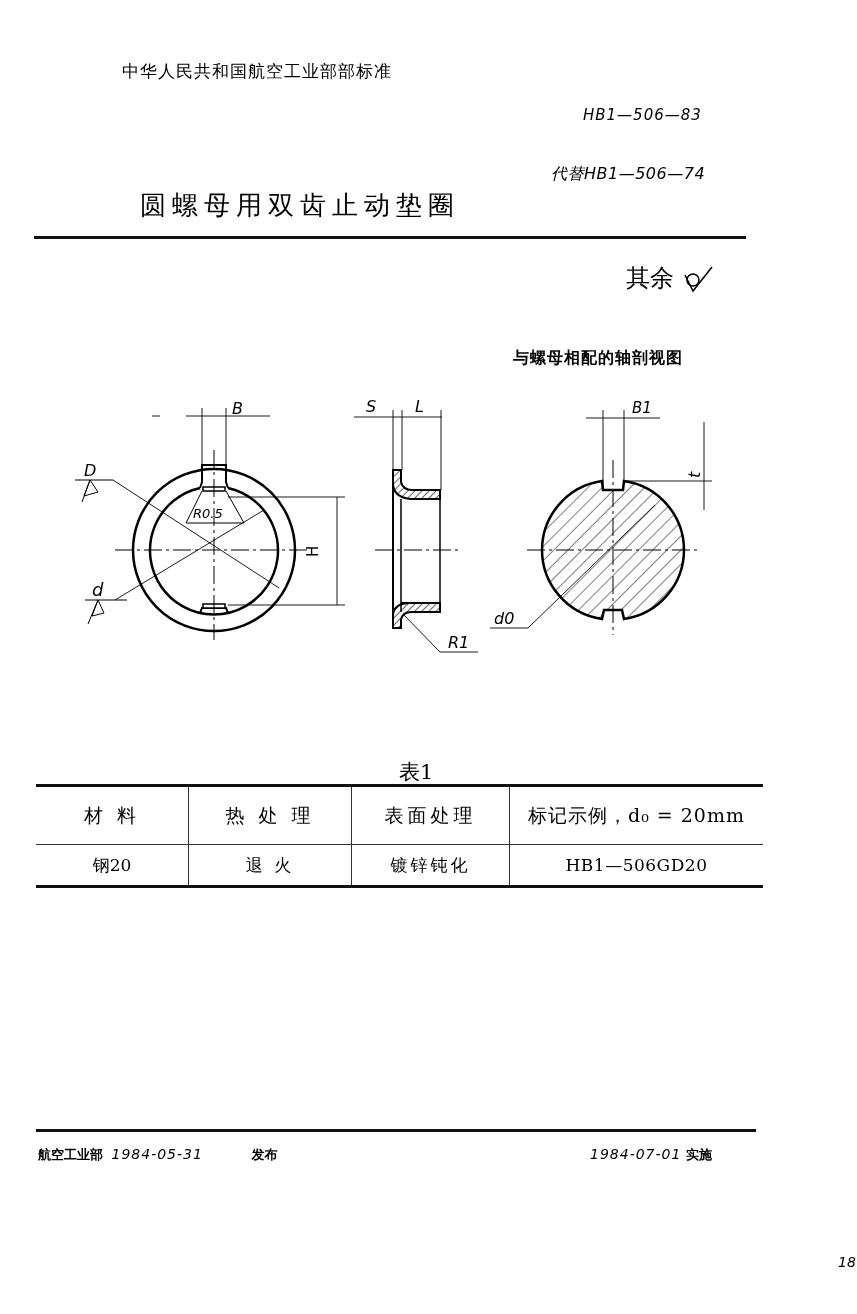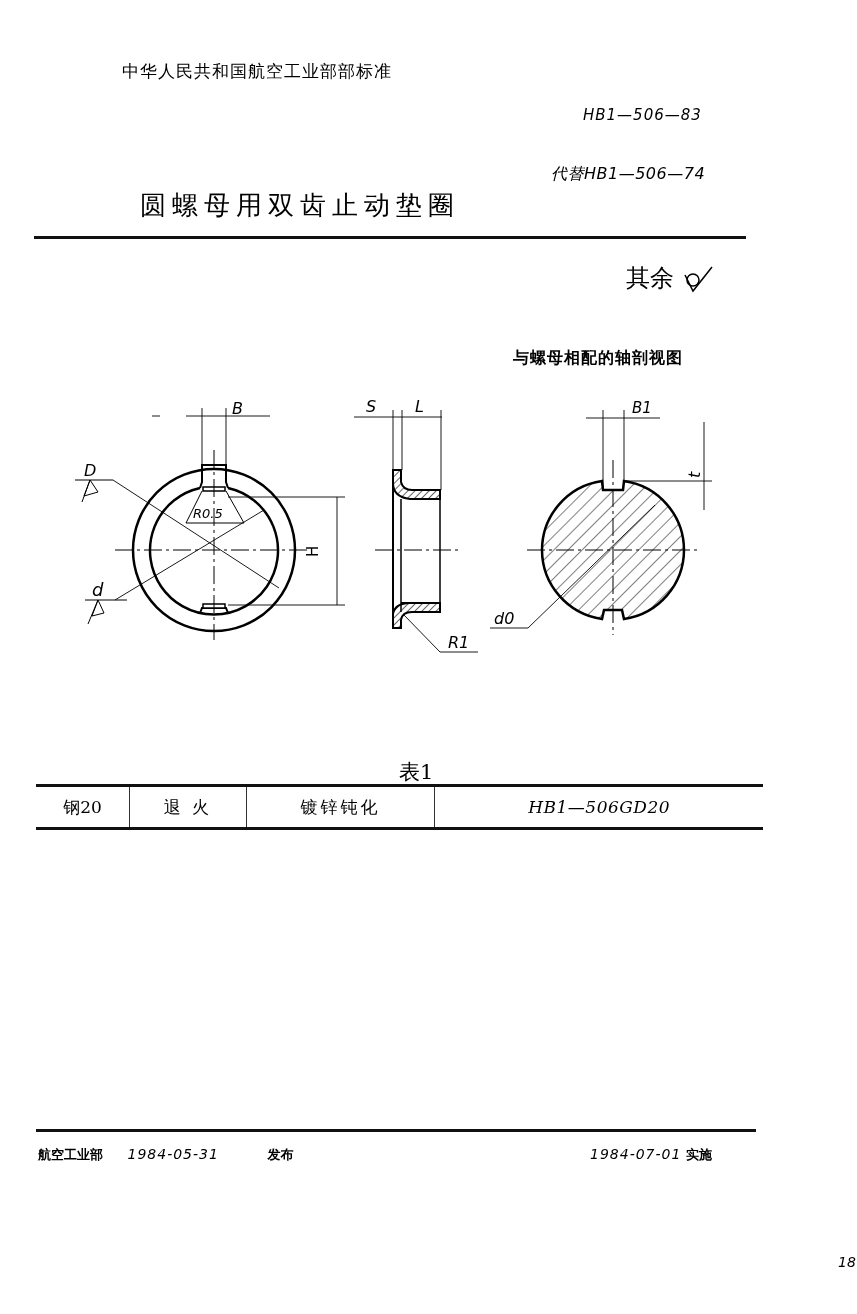--- a/index.html
+++ b/index.html
@@ -18,21 +18,21 @@
   .tbl-caption { left: 370px; top: 758px; font-family: "DejaVu Serif", serif; font-size: 21px; margin-left: 29px; }
   table.spec { position: absolute; left: 36px; top: 784px; width: 727px; border-collapse: collapse;
                border-top: 3px solid #111; border-bottom: 3px solid #111; }
   table.spec td, table.spec th { border-left: 1px solid #333; border-right: 1px solid #333; text-align: center;
                   font-weight: normal; font-family: "DejaVu Serif", serif; }
   table.spec tr:first-child th:first-child, table.spec td:first-child { border-left: none; }
   table.spec th:last-child, table.spec td:last-child { border-right: none; }
   table.spec th { height: 55px; font-size: 19px; letter-spacing: 4px; border-bottom: 1px solid #333; }
   table.spec td { height: 37px; font-size: 17px; border-bottom: 6px solid #c2410c; }
   table.spec tr:last-child td { border-bottom: none; height: 38px; }
-  .it { font-style: italic; font-family: "DejaVu Sans", sans-serif; letter-spacing: 0.5px; }
+  .it { font-family: "DejaVu Sans", sans-serif; letter-spacing: 0.5px; }
   .rule-bottom { left: 36px; top: 1129px; width: 720px; height: 3px; background: #111; }
   .foot { top: 1146px; font-size: 13px; font-weight: bold; }
   .foot-date { font-style: italic; font-weight: normal; font-size: 14px; letter-spacing: 1px; }
   .page-no { left: 838px; top: 1254px; font-size: 14px; font-style: italic; }
 </style>
 </head>
 <body>
 
 <div class="abs org">中华人民共和国航空工业部部标准</div>
 <div class="abs std-no">HB1—506—83</div>
@@ -140,33 +140,39 @@
   </g>
   <text x="632" y="413" font-family="DejaVu Sans, sans-serif" font-style="italic" font-size="15">B1</text>
   <text x="0" y="0" font-family="DejaVu Sans, sans-serif" font-style="italic" font-size="16" transform="translate(700,478) rotate(-90)">t</text>
   <text x="494" y="624" font-family="DejaVu Sans, sans-serif" font-style="italic" font-size="16">d0</text>
 </svg>
 
 <div class="abs tbl-caption">表1</div>
 
 <table class="spec">
   <tbody>
+      <tr>
+    <th style="width:150px">材  料</th>
+    <th style="width:160px">热 处 理</th>
+    <th style="width:155px">表面处理</th>
+    <th style="letter-spacing:1px">标记示例，d₀ = 20mm</th>
+  </tr>
   <tr>
     <td>钢20</td>
     <td style="letter-spacing:3px">退    火</td>
     <td style="letter-spacing:3px">镀锌钝化</td>
     <td class="it">HB1—506GD20</td>
   </tr>
 </tbody>
   </table>
 
 <div class="abs rule-bottom"></div>
 <div class="abs foot" style="left:38px">
   <span>航空工业部</span>
-  <span class="foot-date" style="margin-left:20px">1984-05-31</span>
+  <span class="foot-date" style="margin-left:4px">1984-05-31</span>
   <span style="margin-left:44px">发布</span>
 </div>
 <div class="abs foot" style="left:590px">
   <span class="foot-date">1984-07-01</span>
   <span style="">实施</span>
 </div>
 
 <div class="abs page-no">18</div>
 
 </body></html>

